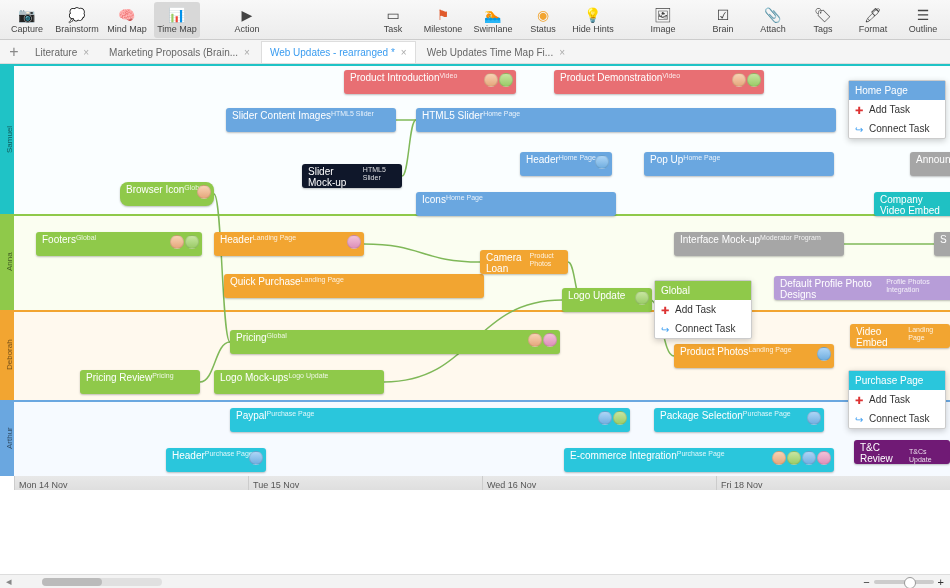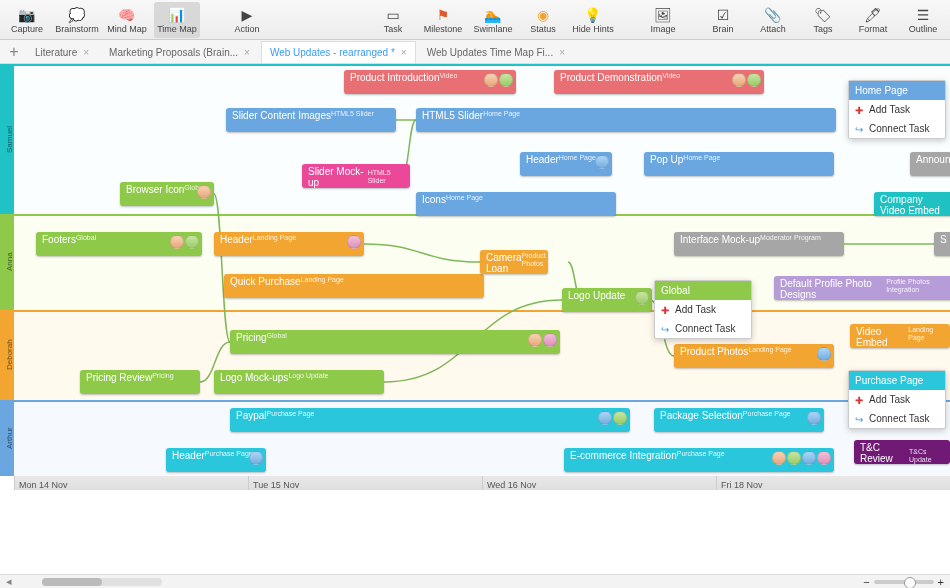--- a/index.html
+++ b/index.html
@@ -212,21 +212,21 @@
       <div class="task" style="left: 226px; top: 44px; width: 170px; background: rgb(106, 167, 224);">
         <span class="ttl">Slider Content Images</span>
         <span class="sub">HTML5 Slider</span>
         <span class="avs"></span>
       </div>
       <div class="task" style="left: 416px; top: 44px; width: 420px; background: rgb(106, 167, 224);">
         <span class="ttl">HTML5 Slider</span>
         <span class="sub">Home Page</span>
         <span class="avs"></span>
       </div>
-      <div class="task" style="left: 302px; top: 100px; width: 108px; background: #ec4899; align-items: center;">
+      <div class="task" style="left: 302px; top: 100px; width: 100px; background: #0f172a;">
         <span class="ttl">Slider Mock-up</span>
         <span class="sub">HTML5 Slider</span>
         <span class="avs"></span>
       </div>
       <div class="task" style="left: 520px; top: 88px; width: 92px; background: rgb(106, 167, 224);">
         <span class="ttl">Header</span>
         <span class="sub">Home Page</span>
         <span class="avs">
           <span class="av c"></span>
         </span>
@@ -234,21 +234,21 @@
       <div class="task" style="left: 644px; top: 88px; width: 190px; background: rgb(106, 167, 224);">
         <span class="ttl">Pop Up</span>
         <span class="sub">Home Page</span>
         <span class="avs"></span>
       </div>
       <div class="task" style="left: 910px; top: 88px; width: 50px; background: rgb(166, 166, 166);">
         <span class="ttl">Announcement</span>
         <span class="sub">Competition</span>
         <span class="avs"></span>
       </div>
-      <div class="task" style="left: 120px; top: 118px; width: 94px; background: rgb(143, 201, 74);">
+      <div class="task" style="left: 120px; top: 118px; width: 94px; background: rgb(143, 201, 74); border-radius: 8px;">
         <span class="ttl">Browser Icon</span>
         <span class="sub">Global</span>
         <span class="avs">
           <span class="av a"></span>
         </span>
       </div>
       <div class="task" style="left: 416px; top: 128px; width: 200px; background: rgb(106, 167, 224);">
         <span class="ttl">Icons</span>
         <span class="sub">Home Page</span>
         <span class="avs"></span>
@@ -280,21 +280,21 @@
       <div class="task" style="left: 934px; top: 168px; width: 20px; background: rgb(166, 166, 166);">
         <span class="ttl">S</span>
         <span class="sub"></span>
         <span class="avs"></span>
       </div>
       <div class="task" style="left: 204px; top: 210px; width: 260px; background: rgb(242, 165, 49); margin-left: 20px;">
         <span class="ttl">Quick Purchase</span>
         <span class="sub">Landing Page</span>
         <span class="avs"></span>
       </div>
-      <div class="task" style="left: 480px; top: 186px; width: 68px; background: rgb(242, 165, 49);">
+      <div class="task" style="left: 480px; top: 186px; width: 88px; background: rgb(242, 165, 49);">
         <span class="ttl">Camera Loan</span>
         <span class="sub">Product Photos</span>
         <span class="avs"></span>
       </div>
       <div class="task" style="left: 774px; top: 212px; width: 180px; background: rgb(183, 157, 216);">
         <span class="ttl">Default Profile Photo Designs</span>
         <span class="sub">Profile Photos Integration</span>
         <span class="avs"></span>
       </div>
       <div class="task" style="left: 562px; top: 224px; width: 90px; background: rgb(143, 201, 74);">

